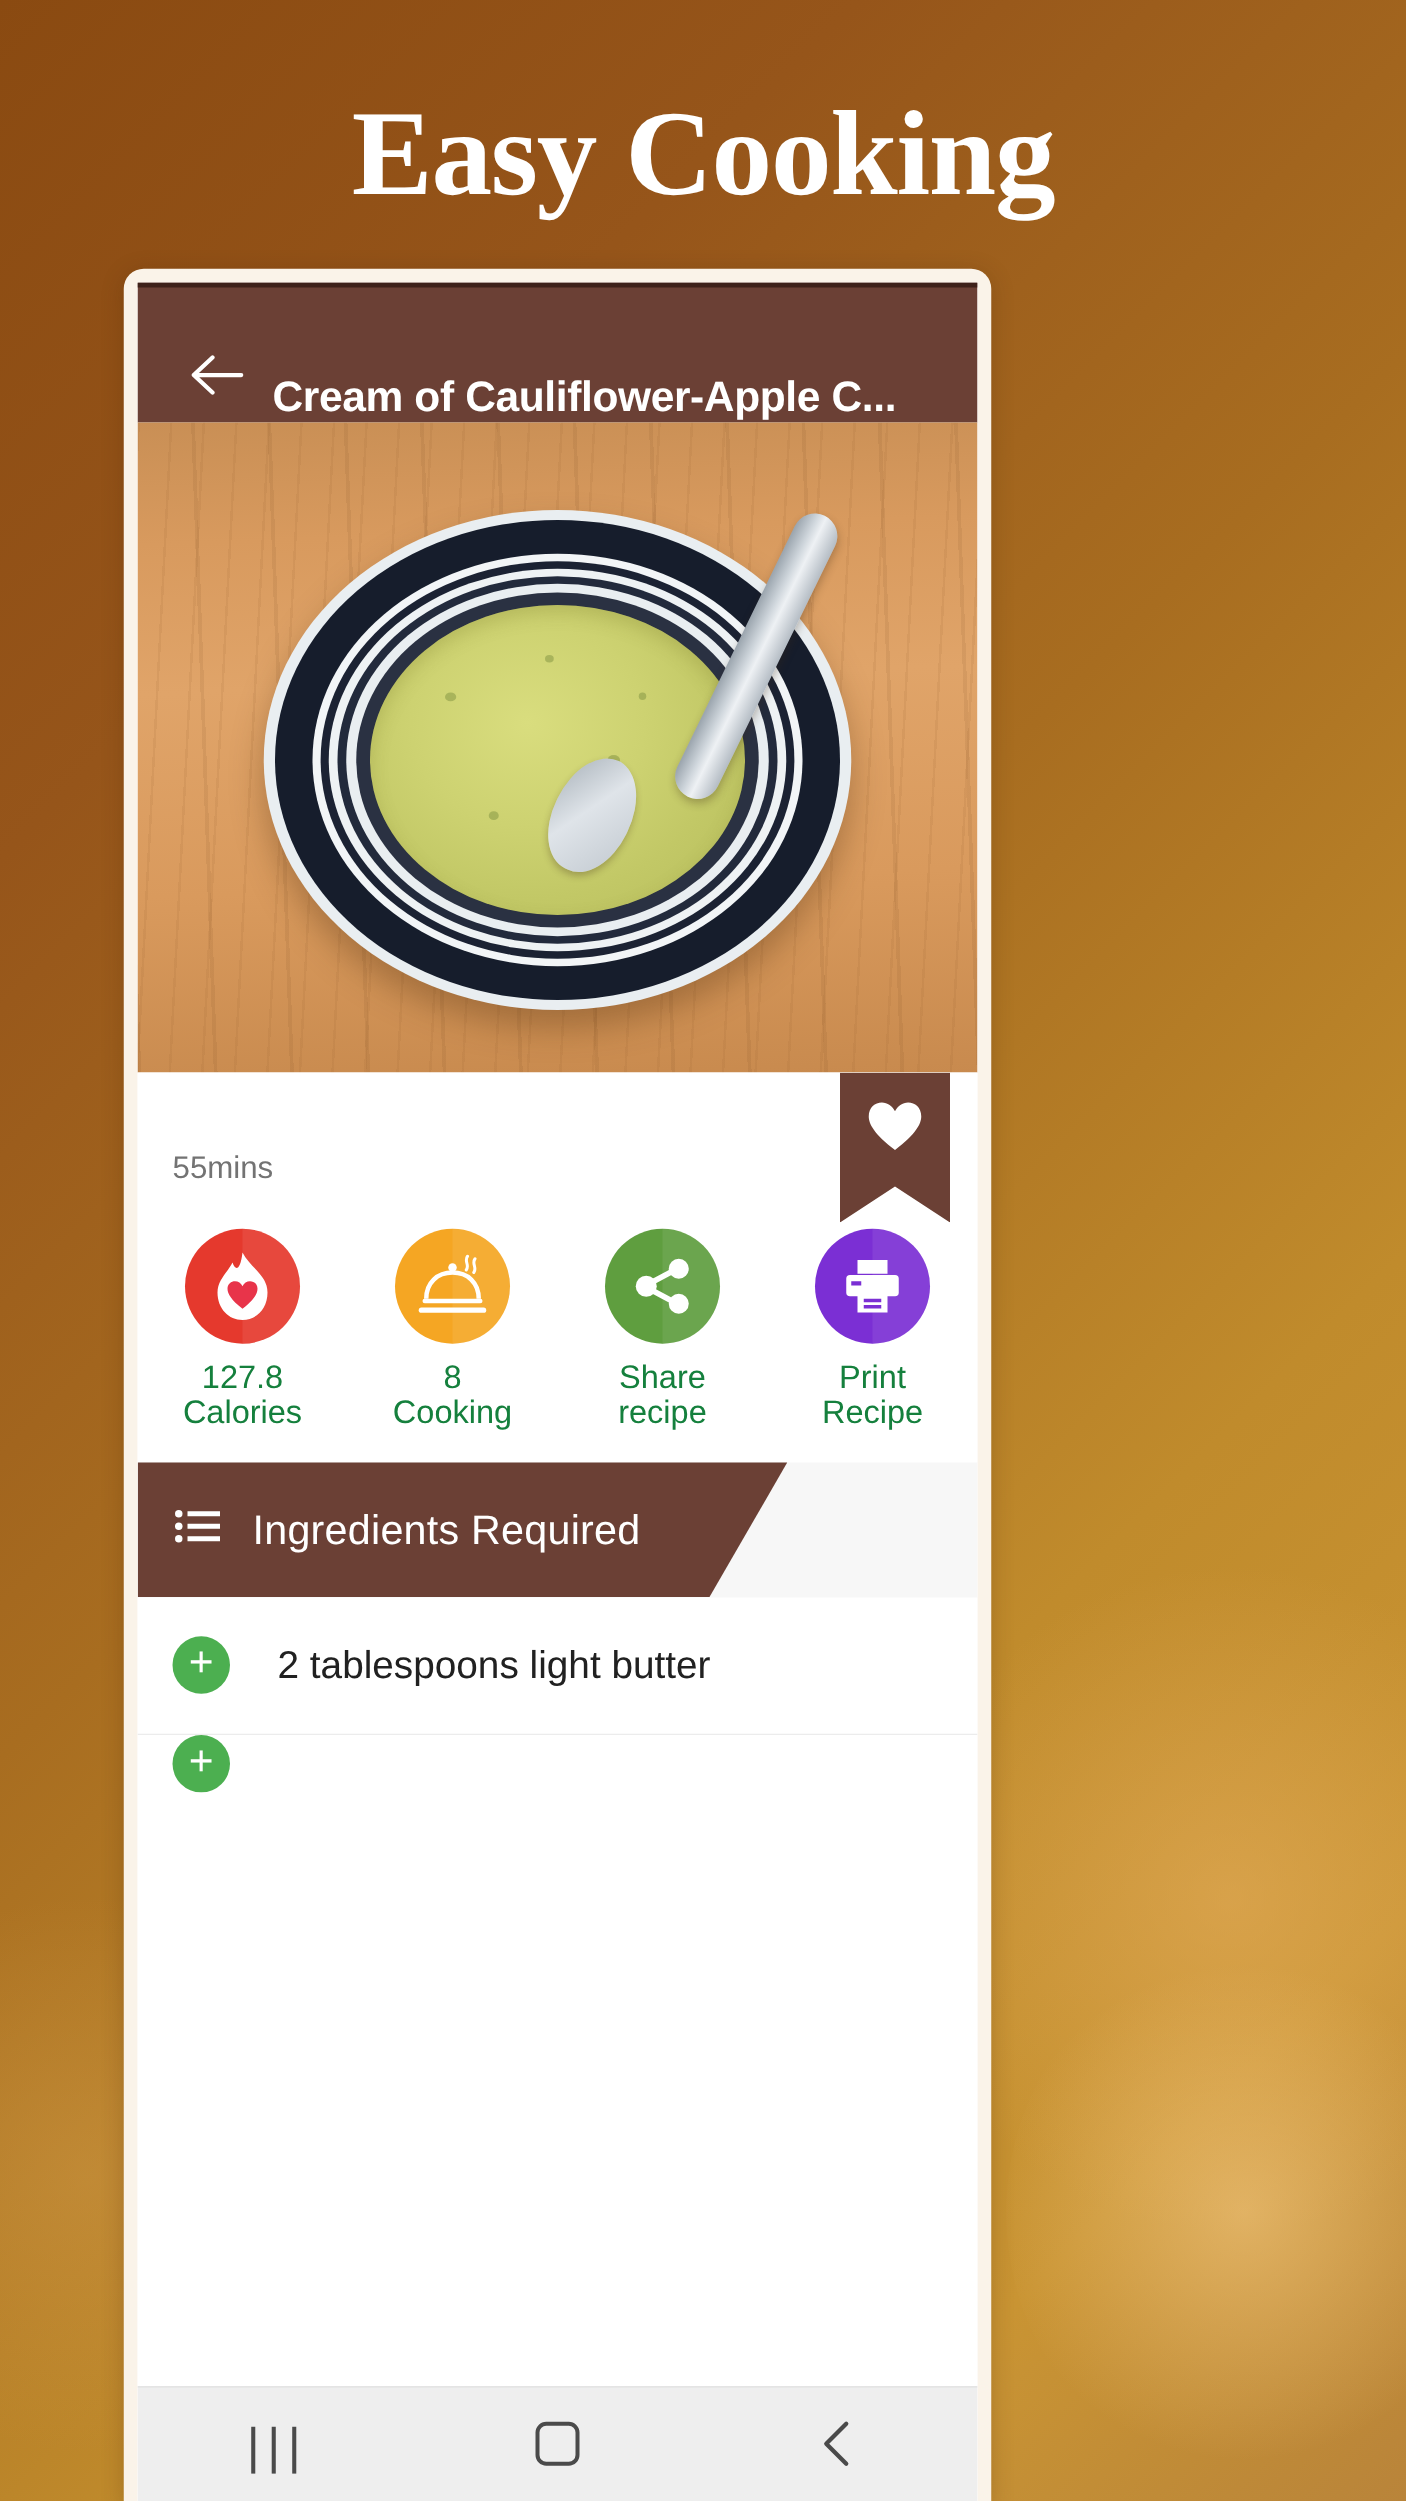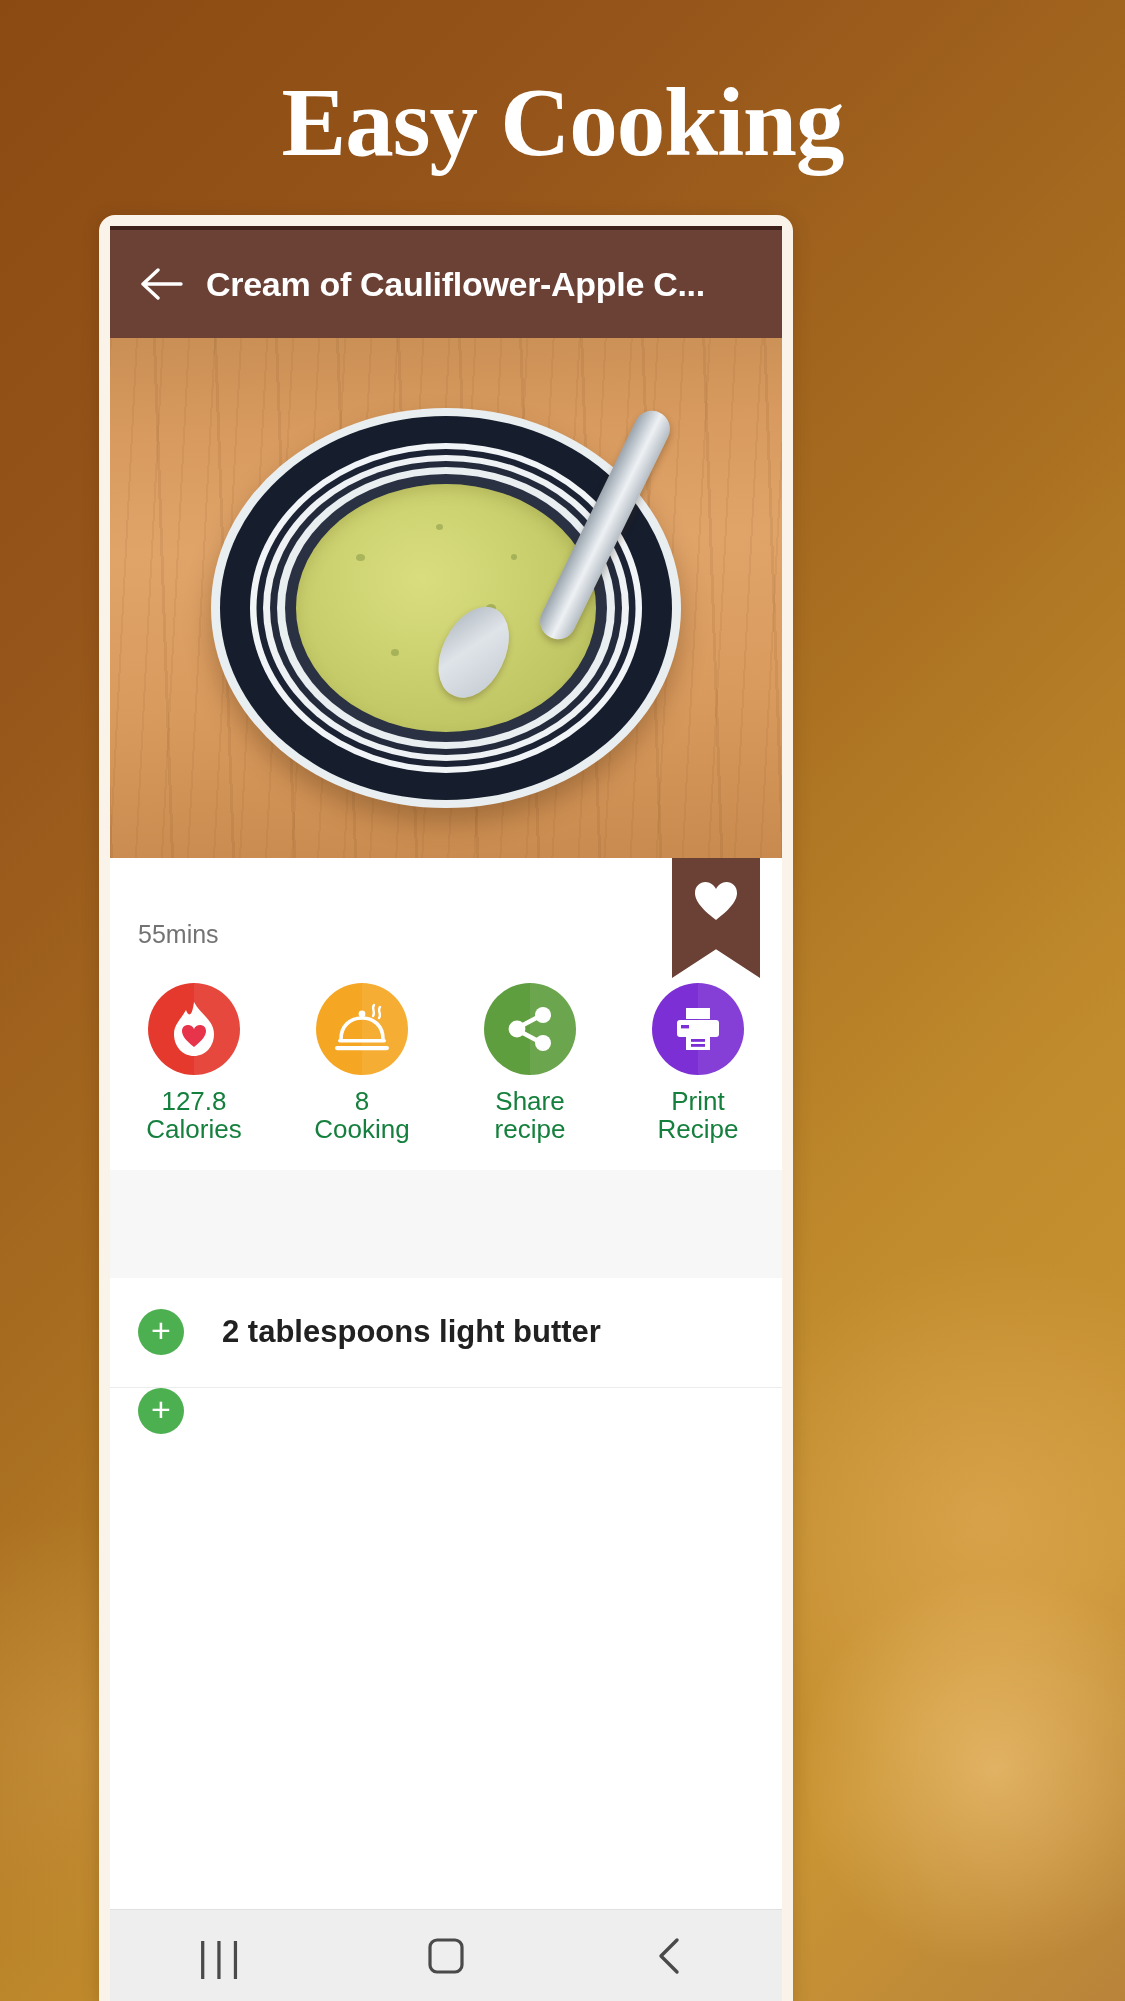--- a/index.html
+++ b/index.html
@@ -40,21 +40,21 @@
   }
   .screen {
     width:672px; height:1779px;
     background:#ffffff; overflow:hidden; position:relative;
     display:flex; flex-direction:column;
   }
 
   
   .appbar {
     height:112px; background:#6b4035; flex:0 0 112px;
-    display:flex; align-items:center; padding:0 14px;
+    display:flex; align-items:flex-end; padding:0 26px;
     border-top:4px solid #3e211a;
   }
   .back-btn {
     width:76px; height:76px; display:flex; align-items:center; justify-content:center;
     flex:0 0 76px;
   }
   .back-btn svg { display:block; }
   .appbar-title {
     color:#ffffff; font-size:34px; font-weight:700;
     white-space:nowrap; overflow:hidden; letter-spacing:-0.3px;
@@ -166,21 +166,21 @@
   .ing-list { background:#ffffff; flex:1 1 auto; }
   .ing-row {
     display:flex; align-items:center; height:110px; padding:0 28px;
     border-bottom:1px solid #ececec;
   }
   .ing-plus {
     width:46px; height:46px; border-radius:50%; background:#4caf50;
     color:#ffffff; font-size:34px; line-height:43px; text-align:center;
     flex:0 0 46px; font-weight:300;
   }
-  .ing-text { font-size:31px; color:#212121; margin-left:38px;font-weight:bold; }
+  .ing-text { font-size:31px; color:#212121; margin-left:38px; }
   .ing-row.partial { height:46px; overflow:hidden; border-bottom:none; }
 
   
   .navbar {
     height:96px; flex:0 0 96px; background:#eeeeee;
     display:flex; align-items:center; justify-content:space-around;
     border-top:1px solid #e0e0e0;
   }
   .navbar .nv { color:#4a4a4a; display:flex; align-items:center; justify-content:center; width:120px; }
   .recents { letter-spacing:6px; font-size:40px; font-weight:300; }
@@ -300,20 +300,33 @@
           </div>
           <div class="lbl">
             <span>Print</span><br><span>Recipe</span>
           </div>
         </div>
 
       </div>
     </div>
 
     <div class="ing-wrap">
+      <div class="ing-banner">
+        <span class="list-icon">
+          <svg width="36" height="28" viewBox="0 0 36 28">
+            <circle cx="3" cy="4" r="3" fill="#ffffff"></circle>
+            <rect x="10" y="2" width="26" height="4" fill="#ffffff"></rect>
+            <circle cx="3" cy="14" r="3" fill="#ffffff"></circle>
+            <rect x="10" y="12" width="26" height="4" fill="#ffffff"></rect>
+            <circle cx="3" cy="24" r="3" fill="#ffffff"></circle>
+            <rect x="10" y="22" width="26" height="4" fill="#ffffff"></rect>
+          </svg>
+        </span>
+        <span class="ing-label">Ingredients Required</span>
+      </div>
     </div>
 
     <div class="ing-list">
       <div class="ing-row">
         <div class="ing-plus">+</div>
         <div class="ing-text">2 tablespoons light butter</div>
       </div>
       <div class="ing-row partial">
         <div class="ing-plus">+</div>
       </div>

